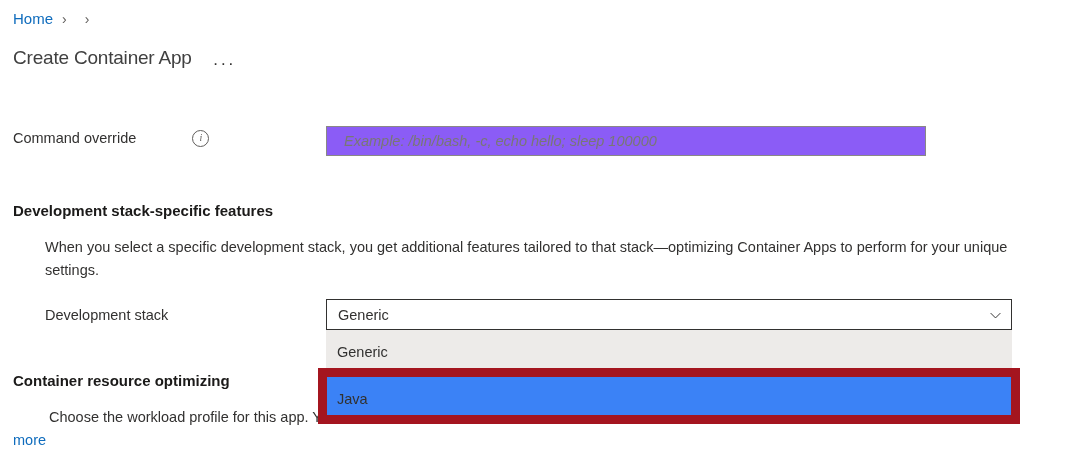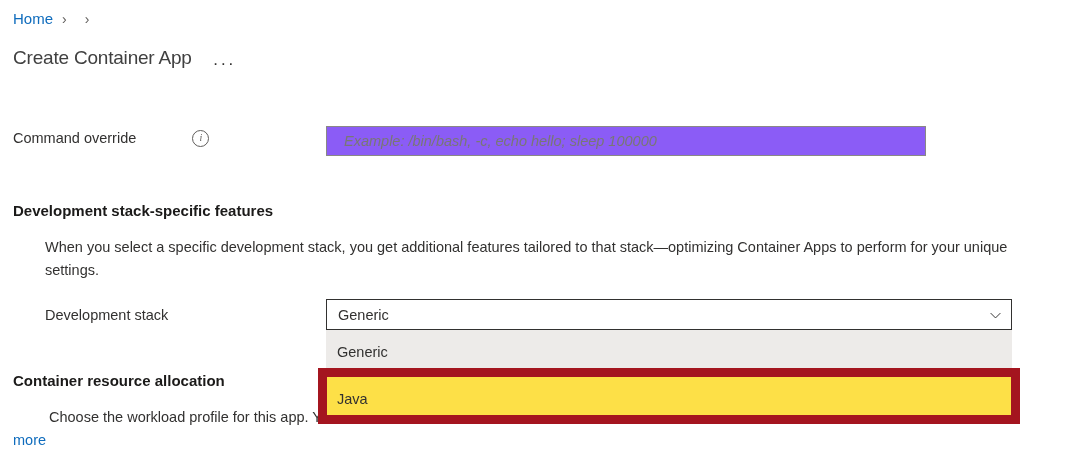--- a/index.html
+++ b/index.html
@@ -188,21 +188,21 @@
     padding-left: 11px;
     font-size: 14.5px;
     color: #323130;
     cursor: pointer;
     box-sizing: border-box;
   }
   .dd-option.is-highlighted {
     background: #edebe9;
   }
   .dd-option.is-plain {
-    background: #fde047;
+    background: #3b82f6;
   }
 
   
   .annotation-box {
     position: absolute;
     left: 318px;
     top: 368px;
     width: 702px;
     height: 56px;
     box-sizing: border-box;
@@ -249,19 +249,19 @@
 
 <div class="dropdown">
   <div class="dd-option is-highlighted">
     <span>Generic</span>
   </div>
   <div class="dd-option is-plain" style="height:50px;">
     <span>Java</span>
   </div>
 </div>
 
-<div class="section-head" style="left:13px; top:371px; width:300px;">Container resource allocation</div>
+<div class="section-head" style="left:13px; top:371px; width:300px;">Container resource optimizing</div>
 <div class="section-body" style="left:13px; top:406px; width:310px; white-space:nowrap; overflow:hidden;margin-left:36px;">Choose the workload profile for this app. Y</div>
 <div class="section-body" style="left:13px; top:429px;text-align:right;">
   <span class="inline-link">more</span>
 </div>
 
 <div class="annotation-box"></div>
 
 </body></html>

